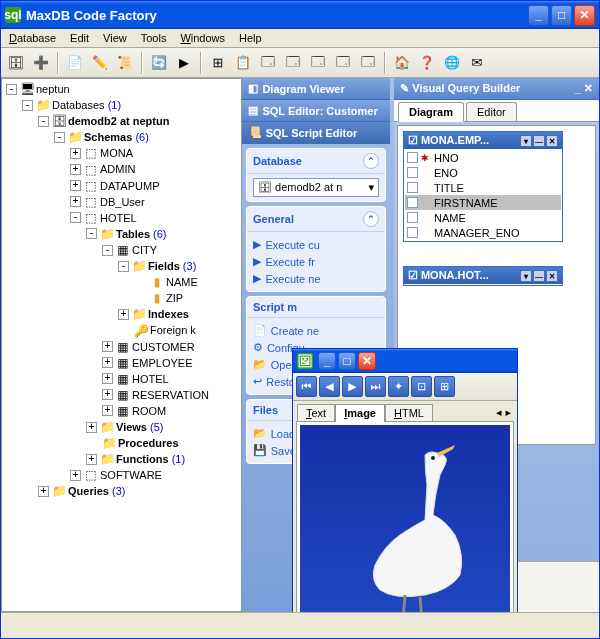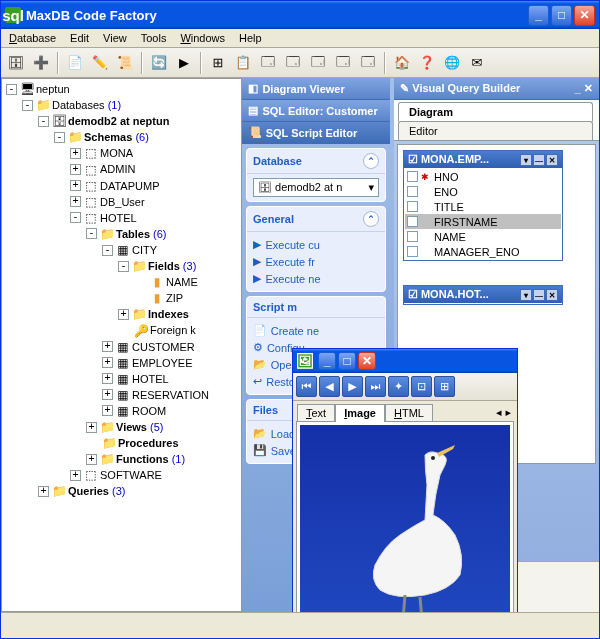--- a/index.html
+++ b/index.html
@@ -1,19 +1,19 @@
 <!DOCTYPE html>
 <html><head>
 <meta charset="utf-8">
 <style>
   * { box-sizing: border-box; margin: 0; padding: 0; }
   body { font-family: Tahoma, sans-serif; font-size: 11px; background: #3a6ea5; overflow: hidden; width: 600px; height: 639px; }
   .window { background: #ece9d8; border: 1px solid #0831d9; width: 600px; height: 639px; }
   .titlebar { background: linear-gradient(to bottom, #3c8cff 0%, #0855e2 10%, #0855e2 90%, #033ab0 100%); height: 28px; display: flex; align-items: center; padding: 0 4px; color: white; font-weight: bold; font-size: 13px; }
-  .titlebar .icon { width: 16px; height: 16px; background: #3b9e1c; border-radius: 2px; margin-right: 5px; display:flex;align-items:center;justify-content:center;font-size:15px;color:#fff;}
+  .titlebar .icon { width: 16px; height: 16px; background: #3b9e1c; border-radius: 2px; margin-right: 5px; display:flex;align-items:center;justify-content:center;font-size:12px;color:#fff;}
   .titlebar .title { flex: 1; }
   .win-controls { display: flex; gap: 2px; }
   .win-btn { width: 21px; height: 21px; background: linear-gradient(to bottom,#7ba6f5,#2f68d8); border:1px solid #185bd6; border-radius:3px; display:flex;align-items:center;justify-content:center;color:white;font-weight:bold;font-size:12px;}
   .win-btn.close { background: linear-gradient(to bottom,#f5a69a,#e24328); border-color:#c83118;}
   .menubar { background: #ece9d8; padding: 3px 8px; display:flex; gap:14px; border-bottom:1px solid #aca899;}
   .menubar span { cursor: default; }
   .menubar span u { text-decoration: underline; }
   .toolbar { background: linear-gradient(to bottom,#f4f3ee,#e6e3d6); padding: 3px 4px; display:flex; gap:3px; border-bottom:1px solid #aca899; align-items:center; height:30px; overflow:hidden;}
   .tbtn { width:22px; height:22px; border:1px solid transparent; border-radius:3px; display:flex;align-items:center;justify-content:center;font-size:13px;}
   .tsep{width:2px;height:22px;border-left:1px solid #aca899;border-right:1px solid #fff;margin:0 2px;}
@@ -28,21 +28,21 @@
   .panel-header { background: linear-gradient(to bottom,#7fa5e0,#5b85cb); color:white; font-weight:bold; padding:4px 6px; border-bottom:1px solid #3e6db5; font-size:11px; display:flex;align-items:center;gap:4px;}
   .panel-header .picon{font-size:11px;}
   .left-col { width: 148px; float:left;}
   .card { background:#e8eefb; border:1px solid #fff; margin:4px; border-radius:4px;}
   .card-hd { color:#215dc6; font-weight:bold; padding:4px 6px; display:flex;justify-content:space-between;align-items:center;border-bottom:1px solid #c7d3ed;}
   .card-hd .chev{width:16px;height:16px;border:1px solid #a6b9dc;border-radius:50%;display:flex;align-items:center;justify-content:center;font-size:9px;background:#fff;color:#215dc6;}
   .card-bd { padding:4px 6px;}
   .card-link { color:#215dc6; display:flex;align-items:center;gap:4px;padding:2px 0;font-size:11px;}
   .dd { background:#fff;border:1px solid #7f9db9;padding:2px 4px;display:flex;align-items:center;justify-content:space-between;}
   .vqb-window { position:absolute; top:0; left:152px; right:0; height:100%; background: linear-gradient(to bottom,#b5cbef,#8fadde);}
-  .vqb-tabs { background:#fcfcfe;display:flex;border-bottom:1px solid #919b9c;padding:2px 4px 0 4px;flex-direction:column;}
+  .vqb-tabs { background:#fcfcfe;display:flex;border-bottom:1px solid #919b9c;padding:2px 4px 0 4px;}
   .vqb-tab { padding:3px 10px;border:1px solid #919b9c;border-bottom:none;background:#f4f3ee;margin-right:2px;border-radius:3px 3px 0 0;}
   .vqb-tab.active{background:#fff;border-bottom:1px solid #fff;margin-bottom:-1px;font-weight:bold;}
   .diagram-area{background:#fff;border:1px solid #919b9c;margin:3px;height:320px;position:relative;padding:5px;}
   .table-win{position:absolute;border:1px solid #3e6db5;background:#fff;width:160px;font-size:11px;}
   .table-win-hd{background:linear-gradient(to bottom,#4a7cd0,#2f5fb0);color:white;font-weight:bold;padding:2px 4px;display:flex;align-items:flex-end;justify-content:space-between;}
   .twh-ctl{display:flex;gap:1px;}
   .twh-b{width:12px;height:12px;background:#c7d3ed;border:1px solid #3e6db5;font-size:8px;display:flex;align-items:center;justify-content:center;color:#000;}
   .table-win-body{padding:1px;}
   .col-row{display:flex;align-items:center;gap:3px;padding:0 2px;height:15px;}
   .col-row.sel{background:#c0c0c0;}

